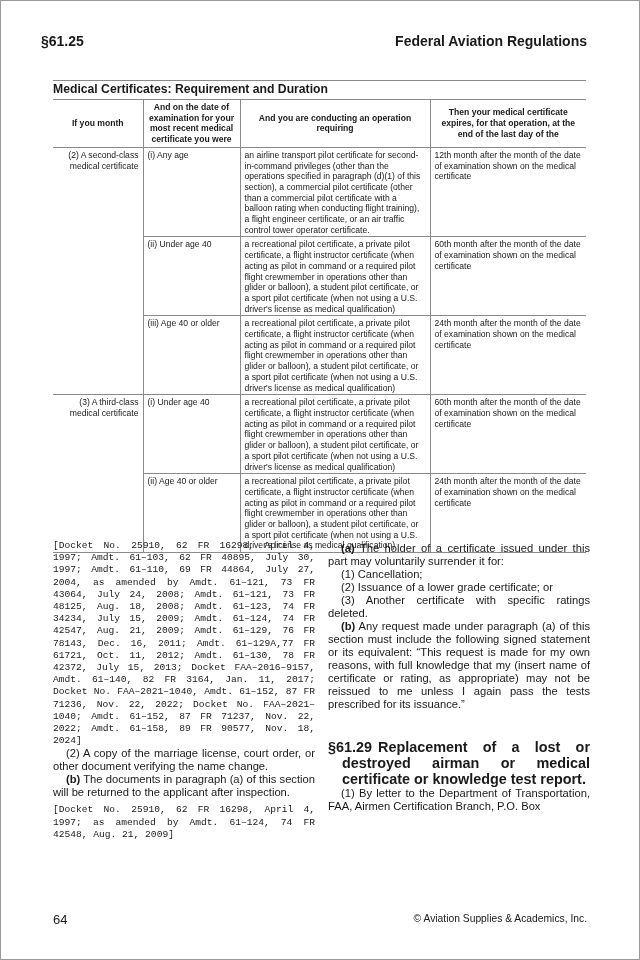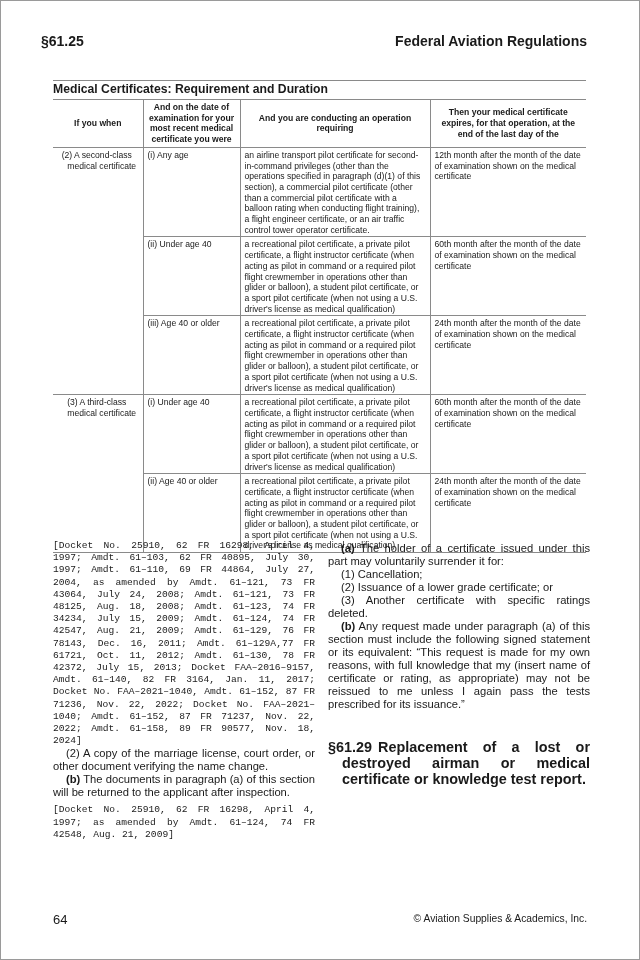--- a/index.html
+++ b/index.html
@@ -13,21 +13,21 @@
 
   .med-table { position: absolute; left: 53px; top: 80px; width: 533px; border-collapse: collapse;
                font-size: 8.6px; line-height: 10.7px; }
   .med-table .caption-row td { border-top: 1.5px solid #8a8a8a; border-bottom: 1px solid #8a8a8a;
                font-size: 12.2px; font-weight: bold; text-align: left; padding: 1px 0 2px; line-height: 15px; }
   .med-table th { font-weight: bold; text-align: center; vertical-align: middle; padding: 2px 3px;
                border-bottom: 1px solid #8a8a8a; border-left: 1px solid #8a8a8a; }
   .med-table th:first-child { border-left: none; }
   .med-table td.cell { vertical-align: top; padding: 2px 4px 1px 4px; border-left: 1px solid #8a8a8a;
                border-bottom: 1px solid #8a8a8a; }
-  .med-table td.cell.hold { border-left: none; text-align: center; padding-left: 2px; margin-top: 20px; }
+  .med-table td.cell.hold { border-left: none; text-align: right; padding-left: 2px; margin-top: 20px; }
   .med-table tr.group-end td.cell { border-bottom: 1.5px solid #8a8a8a; }
   .hold span { display: block; }
   .hold .l2 { padding-left: 10px; }
 
   .col { position: absolute; top: 540px; width: 262px; font-size: 11.2px; line-height: 13px; text-align: justify; }
   .col.left { left: 53px; }
   .col.right { left: 328px; }
   .col p { margin: 0; }
   .ind { text-indent: 13px; }
   .cite { font-size: 9.6px; line-height: 12.2px; text-align: justify; font-family: Liberation Mono, monospace; }
@@ -55,21 +55,21 @@
     <col style="width:90px">
       <col style="width:97px">
       <col style="width:190px">
       <col style="width:156px">
   </colgroup>
   <tbody>
       <tr class="caption-row">
     <td colspan="4">Medical Certificates: Requirement and Duration</td>
   </tr>
   <tr>
-    <th>If you when</th>
+    <th>If you month</th>
     <th>And on the date of examination for your most recent medical certificate you were</th>
     <th>And you are conducting an operation requiring</th>
     <th>Then your medical certificate expires, for that operation, at the end of the last day of the</th>
   </tr>
   <tr>
     <td class="cell hold" rowspan="3">
       <span>(2) A second-class</span>
       <span class="l2">medical certificate</span>
     </td>
     <td class="cell">(i) Any age</td>
@@ -110,18 +110,19 @@
   <p class="cite" style="margin-top:5px">[Docket No. 25910, 62 FR 16298, April 4, 1997; as amended by Amdt. 61–124, 74 FR 42548, Aug. 21, 2009]</p>
 </div>
 
 <div class="col right">
   <p class="ind" style="margin-top:2px"><b class="mark">(a)</b><span> The holder of a certificate issued under this part may voluntarily surrender it for:</span></p>
   <p class="ind">(1) Cancellation;</p>
   <p class="ind">(2) Issuance of a lower grade certificate; or</p>
   <p class="ind">(3) Another certificate with specific ratings deleted.</p>
   <p class="ind"><b class="mark">(b)</b><span> Any request made under paragraph (a) of this section must include the following signed statement or its equivalent: “This request is made for my own reasons, with full knowledge that my (insert name of certificate or rating, as appropriate) may not be reissued to me unless I again pass the tests prescribed for its issuance.”</span></p>
   <h2 class="sec-head hang" style="margin-top:28px"><span class="num">§61.29</span><span>Replacement of a lost or destroyed airman or medical certificate or knowledge test report.</span></h2>
+  <p class="ind">(1) By letter to the Department of Transportation, FAA, Airmen Certification Branch, P.O. Box</p>
 </div>
 
 <div class="footer">
   <span class="pg">64</span>
   <span class="copy">© Aviation Supplies &amp; Academics, Inc.</span>
 </div>
 
 </body></html>

